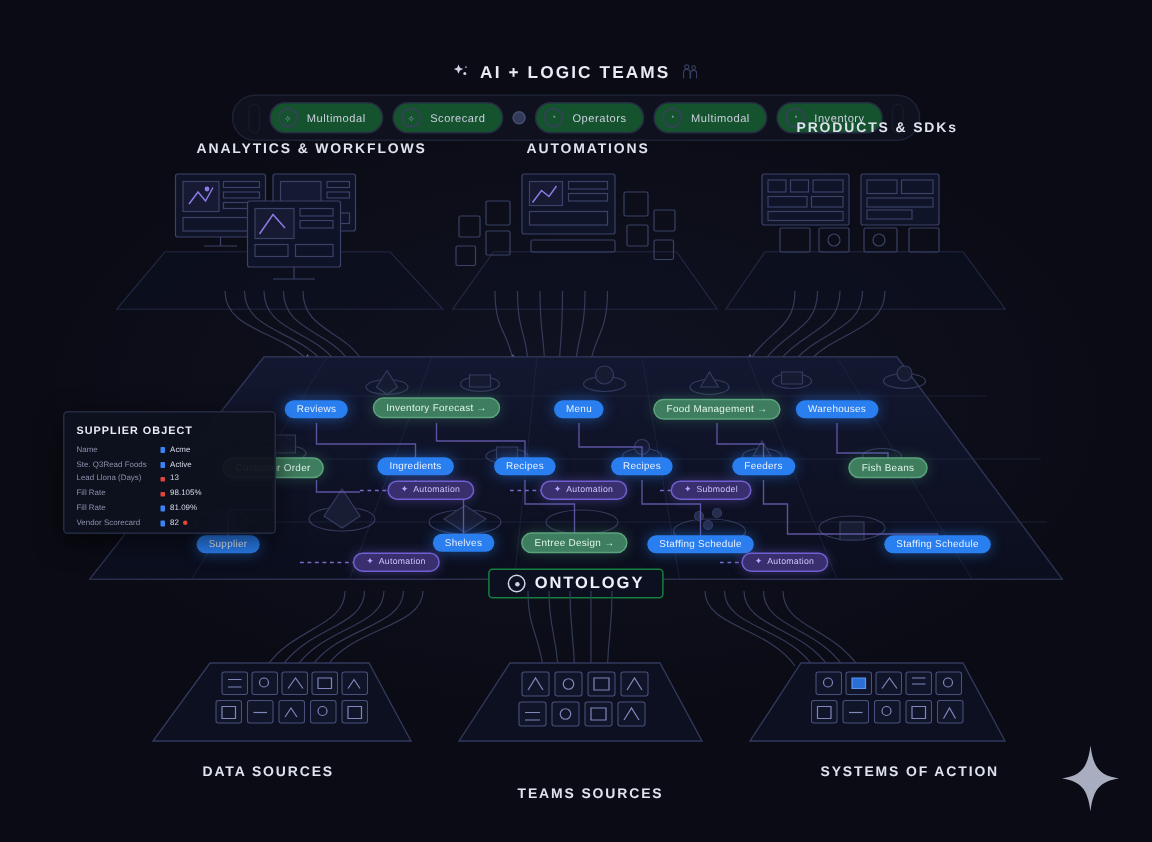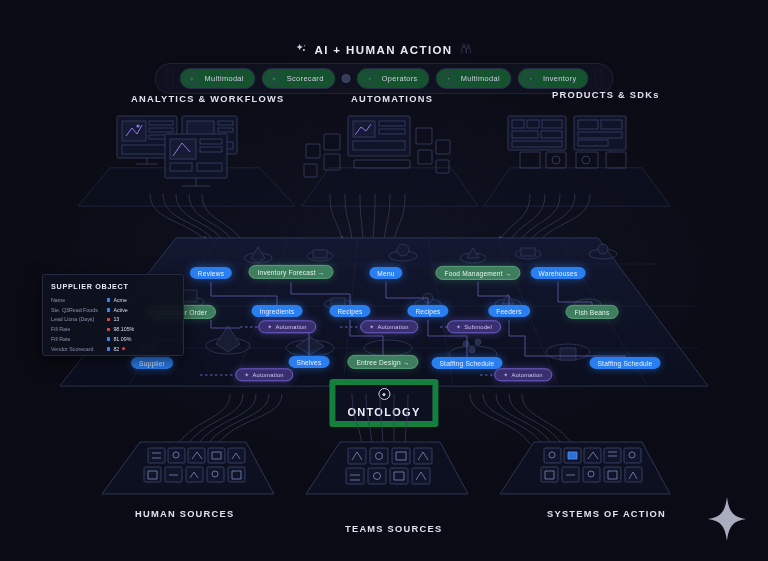--- a/index.html
+++ b/index.html
@@ -79,22 +79,22 @@
   .pv{display:flex;align-items:center;gap:3px;color:#d7dbea;white-space:nowrap;}
   .sq{width:3.4px;height:3.4px;border-radius:.5px;flex:none;}
   .sq.b{background:#3b82f6;} .sq.r{background:#e0453b;}
   .pv .mini{width:3px;height:3px;border-radius:50%;background:#e0453b;}
 
   
   .ontlabel{
     position:absolute;left:50%;transform:translateX(-50%);top:379px;
     display:flex;align-items:center;gap:6px;
     padding:3px 12px;border-radius:3px;
-    background:#0d1020;border:6px solid #15803d;
-    font-size:11px;letter-spacing:1.3px;font-weight:700;color:#eef1fb;flex-direction:column;
+    background:#0d1020;border:1px solid #15803d;
+    font-size:11px;letter-spacing:1.3px;font-weight:700;color:#eef1fb;
   }
   .ontlabel .glyph{
     width:10px;height:10px;border-radius:50%;
     border:1.4px solid #cdd3e8;position:relative;flex:none;
   }
   .ontlabel .glyph::after{content:"";position:absolute;left:50%;top:50%;width:3px;height:3px;
     margin:-1.5px 0 0 -1.5px;border-radius:50%;background:#cdd3e8;}
 
   
   .sparkle{position:absolute;right:20px;bottom:18px;width:42px;height:48px;}
@@ -112,21 +112,21 @@
 
   <div class="hero">
     <div class="hero-title">
       <span class="sp">
         <svg width="11" height="11" viewBox="0 0 12 12">
             <path d="M4 1 L5 3.4 L7.4 4.4 L5 5.4 L4 7.8 L3 5.4 L.6 4.4 L3 3.4 Z" fill="#cfd4ea"></path>
             <circle cx="8.6" cy="7.6" r="1.1" fill="#cfd4ea"></circle>
             <circle cx="9.4" cy="3" r=".7" fill="#8e95b5"></circle>
           </svg>
       </span>
-      <span>AI + HUMAN ACTION</span>
+      <span>AI + LOGIC TEAMS</span>
       <span>
         <svg width="12" height="12" viewBox="0 0 14 14">
             <path d="M2 12 V7 a2 2 0 0 1 2-2 h1 a2 2 0 0 1 2 2 v5" class="wf"></path>
             <circle cx="4.5" cy="3" r="1.6" class="wf"></circle>
             <path d="M7.5 12 V7.6 a1.8 1.8 0 0 1 1.8-1.8 h1 a1.8 1.8 0 0 1 1.8 1.8 V12" class="wf"></path>
             <circle cx="9.8" cy="3.6" r="1.4" class="wf"></circle>
           </svg>
       </span>
     </div>
   </div>
@@ -156,21 +156,21 @@
     <div class="chip">
       <span class="gi">◔</span>
       <span>Inventory</span>
     </div>
 
     <div class="edge"></div>
   </div>
 
   <div class="sec" style="left:131px;top:94px;">ANALYTICS &amp; WORKFLOWS</div>
   <div class="sec" style="left:351px;top:94px;">AUTOMATIONS</div>
-  <div class="sec" style="left:531px;top:90px;margin-left:21px;">PRODUCTS &amp; SDKs</div>
+  <div class="sec" style="left:531px;top:80px;">PRODUCTS &amp; SDKs</div>
 
   <div class="plane" style="left:70px;top:108px;">
     <svg width="230" height="105" viewBox="0 0 230 105">
       <path d="M40 60 L190 60 L225 98 L8 98 Z" class="wf2"></path>
       <path d="M40 60 L190 60 L225 98 L8 98 Z" fill="#0d1020" opacity=".55"></path>
       <g class="wf">
         <rect x="47" y="8" width="60" height="42" rx="1.5" fill="#101428"></rect>
         <rect x="52" y="13" width="24" height="20" fill="#161a33"></rect>
         <path d="M56 28 L62 20 L67 26 L72 17" stroke="#8d7ae8" stroke-width="1" fill="none"></path>
         <circle cx="68" cy="18" r="1.6" fill="#8d7ae8" stroke="none"></circle>
@@ -555,21 +555,21 @@
           <circle cx="138" cy="17" r="3"></circle>
         <path d="M51 33 h9 v8 h-9 Z"></path>
           <path d="M72 37 h9"></path>
           <circle cx="97" cy="36" r="3"></circle>
         <path d="M114 33 h9 v8 h-9 Z"></path>
           <path d="M135 41 l4 -7 l4 7"></path>
       </g>
     </svg>
   </div>
 
-  <div class="sec" style="left:135px;top:509px;">HUMAN SOURCES</div>
+  <div class="sec" style="left:135px;top:509px;">DATA SOURCES</div>
   <div class="sec" style="left:345px;top:524px;">TEAMS SOURCES</div>
   <div class="sec" style="left:547px;top:509px;">SYSTEMS OF ACTION</div>
 
   <div class="sparkle">
     <svg width="42" height="48" viewBox="0 0 42 48">
       <path d="M21 2 C23 18 28 22 40 24 C28 26 23 30 21 46 C19 30 14 26 2 24 C14 22 19 18 21 2 Z" fill="#a9adc0"></path>
     </svg>
   </div>
 </div>
 

